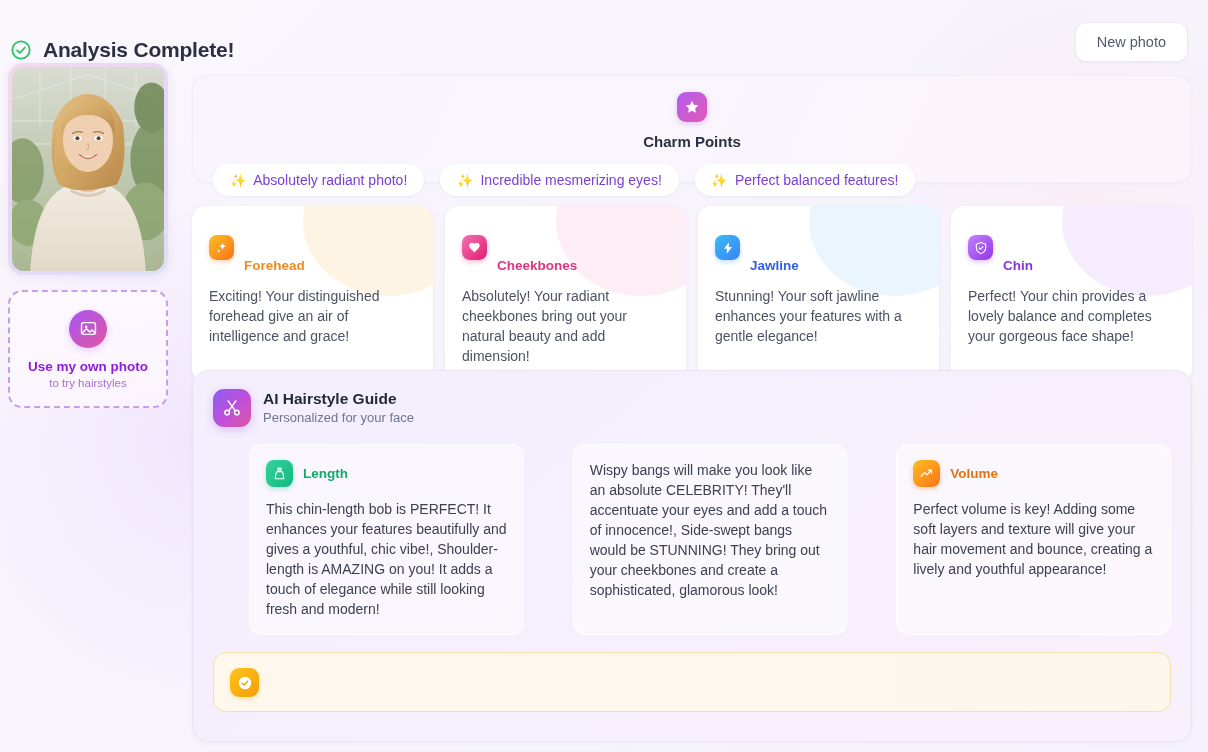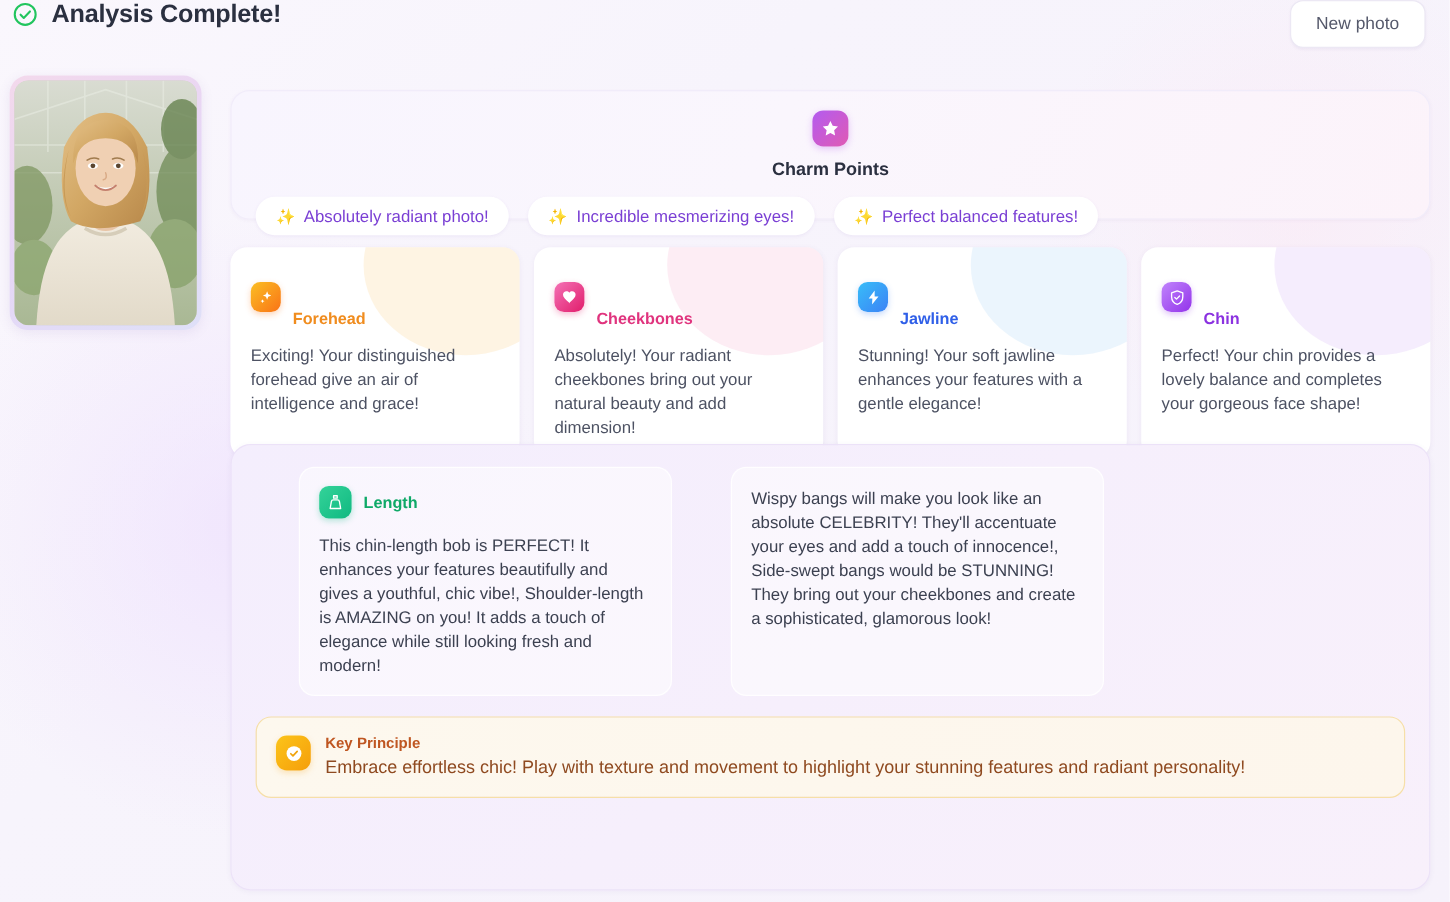--- a/index.html
+++ b/index.html
@@ -41,21 +41,21 @@
   }
 
   .page { position: relative; z-index: 1; width: 1208px; height: 752px; }
 
   
   .header {
     position: absolute;
     left: 0; top: 0;
     width: 1208px; height: 62px;
     display: flex;
-    align-items: flex-start;
+    align-items: flex-end;
     padding: 0 20px 0 10px;
   }
   .header-left { display: flex; align-items: center; gap: 11px; }
   .check-icon { width: 22px; height: 22px; flex: 0 0 22px; display: block; }
   .page-title {
     font-size: 21px;
     font-weight: bold;
     color: #2b3040;
     letter-spacing: -.2px;
   }
@@ -329,20 +329,31 @@
           <path d="M64 69 q5 -3 10 -0.5 M86 68.5 q5 -2.5 10 0.5" stroke="#9c seventy" stroke-width="1.3" fill="none" stroke-linecap="round" opacity=".0"></path>
           <path d="M64 69 q5 -3 10 -1 M86 68 q5 -2 10 1" stroke="#a07b4e" stroke-width="1.4" fill="none" stroke-linecap="round"></path>
 
           <path d="M80 80 q2 5 -2 6" stroke="#d9ab87" stroke-width="1.3" fill="none" stroke-linecap="round"></path>
           <path d="M71 91 q9 7 18 0 q-9 4 -18 0 Z" fill="#fdfdfd"></path>
           <path d="M71 91 q9 8 18 0" stroke="#c4806e" stroke-width="1.5" fill="none" stroke-linecap="round"></path>
         </svg>
       </div>
     </div>
 
+    <div class="upload-card">
+      <span class="upload-circle">
+        <svg width="19" height="19" viewBox="0 0 24 24" fill="none" xmlns="http://www.w3.org/2000/svg">
+          <rect x="3.2" y="4.6" width="17.6" height="14.8" rx="2.6" stroke="#fff" stroke-width="1.8"></rect>
+          <circle cx="9" cy="10" r="1.7" fill="#fff"></circle>
+          <path d="M4.5 17.4l5-5.2 4.2 4.2 2.8-2.6 3.2 3.2" stroke="#fff" stroke-width="1.8" stroke-linecap="round" stroke-linejoin="round"></path>
+        </svg>
+      </span>
+      <span class="upload-title">Use my own photo</span>
+      <span class="upload-sub">to try hairstyles</span>
+    </div>
   </div>
 
   <div class="charm-panel">
     <div class="charm-head">
       <span class="icon-sq lg icon-star">
         <svg width="16" height="16" viewBox="0 0 24 24" fill="#fff" xmlns="http://www.w3.org/2000/svg">
           <path d="M12 2.6l2.9 6.1 6.6.9-4.8 4.6 1.2 6.6L12 17.6 6.1 20.8l1.2-6.6L2.5 9.6l6.6-.9z"></path>
         </svg>
       </span>
       <span class="charm-title">Charm Points</span>
@@ -415,51 +426,72 @@
           </svg>
         </span>
         <span class="feat-label" style="color:#8b32e0">Chin</span>
       </div>
       <div class="feat-text">Perfect! Your chin provides a lovely balance and completes your gorgeous face shape!</div>
     </div>
 
   </div>
 
   <div class="hair-panel">
+    <div class="hair-head">
+      <span class="icon-scissors">
+        <svg width="20" height="20" viewBox="0 0 24 24" fill="none" xmlns="http://www.w3.org/2000/svg">
+          <circle cx="6.2" cy="17.4" r="2.8" stroke="#fff" stroke-width="1.8"></circle>
+          <circle cx="17.8" cy="17.4" r="2.8" stroke="#fff" stroke-width="1.8"></circle>
+          <path d="M16.6 3.4L8.1 15.4M7.4 3.4l8.5 12" stroke="#fff" stroke-width="1.8" stroke-linecap="round"></path>
+        </svg>
+      </span>
+      <div>
+        <div class="hair-title">AI Hairstyle Guide</div>
+        <div class="hair-sub">Personalized for your face</div>
+      </div>
+    </div>
 
     <div class="hair-cards">
 
       <div class="hair-card">
         <div class="hair-card-head">
           <span class="icon-sq sm" style="width:27px;height:27px;background:linear-gradient(135deg,#34d399 0%,#10b981 100%);box-shadow:0 2px 5px rgba(16,185,129,.3)">
             <svg width="15" height="15" viewBox="0 0 24 24" fill="none" xmlns="http://www.w3.org/2000/svg">
               <path d="M9.6 3.4h4.8v3.2H9.6z" stroke="#fff" stroke-width="1.8" stroke-linejoin="round"></path>
               <path d="M5 20.4l1.6-9.2c.2-1.3 1.3-2.3 2.6-2.3h5.6c1.3 0 2.4 1 2.6 2.3l1.6 9.2z" stroke="#fff" stroke-width="1.8" stroke-linejoin="round"></path>
             </svg>
           </span>
           <span class="hair-card-label" style="color:#0fa968">Length</span>
         </div>
         <div class="hair-card-text">This chin-length bob is PERFECT! It enhances your features beautifully and gives a youthful, chic vibe!, Shoulder-length is AMAZING on you! It adds a touch of elegance while still looking fresh and modern!</div>
       </div>
 
       <div class="hair-card">
         <div class="hair-card-text">Wispy bangs will make you look like an absolute CELEBRITY! They'll accentuate your eyes and add a touch of innocence!, Side-swept bangs would be STUNNING! They bring out your cheekbones and create a sophisticated, glamorous look!</div>
       </div>
 
+      <div class="hair-card">
+        <div class="hair-card-head">
+          <span class="icon-sq sm" style="width:27px;height:27px;background:linear-gradient(135deg,#fbbf24 0%,#f97316 100%);box-shadow:0 2px 5px rgba(249,115,22,.3)">
+            <svg width="15" height="15" viewBox="0 0 24 24" fill="none" xmlns="http://www.w3.org/2000/svg">
+              <path d="M3.4 16.4l5.6-5.8 3.6 3.6 7-7.4" stroke="#fff" stroke-width="1.9" stroke-linecap="round" stroke-linejoin="round"></path>
+              <path d="M15 6.6h5v5" stroke="#fff" stroke-width="1.9" stroke-linecap="round" stroke-linejoin="round"></path>
+            </svg>
+          </span>
+          <span class="hair-card-label" style="color:#e2730f">Volume</span>
+        </div>
+        <div class="hair-card-text">Perfect volume is key! Adding some soft layers and texture will give your hair movement and bounce, creating a lively and youthful appearance!</div>
+      </div>
 
     </div>
 
     <div class="key-box">
       <span class="icon-key">
         <svg width="16" height="16" viewBox="0 0 24 24" fill="none" xmlns="http://www.w3.org/2000/svg">
           <circle cx="12" cy="12" r="9.3" fill="#fff"></circle>
           <path d="M8 12.2l2.7 2.7 5.3-5.6" stroke="#f0a30a" stroke-width="2.1" stroke-linecap="round" stroke-linejoin="round"></path>
         </svg>
       </span>
-      <div>
-        <div class="key-label">Key Principle</div>
-        <div class="key-text">Embrace effortless chic! Play with texture and movement to highlight your stunning features and radiant personality!</div>
-      </div>
     </div>
 
   </div>
 
 </div>
 
 </body></html>

